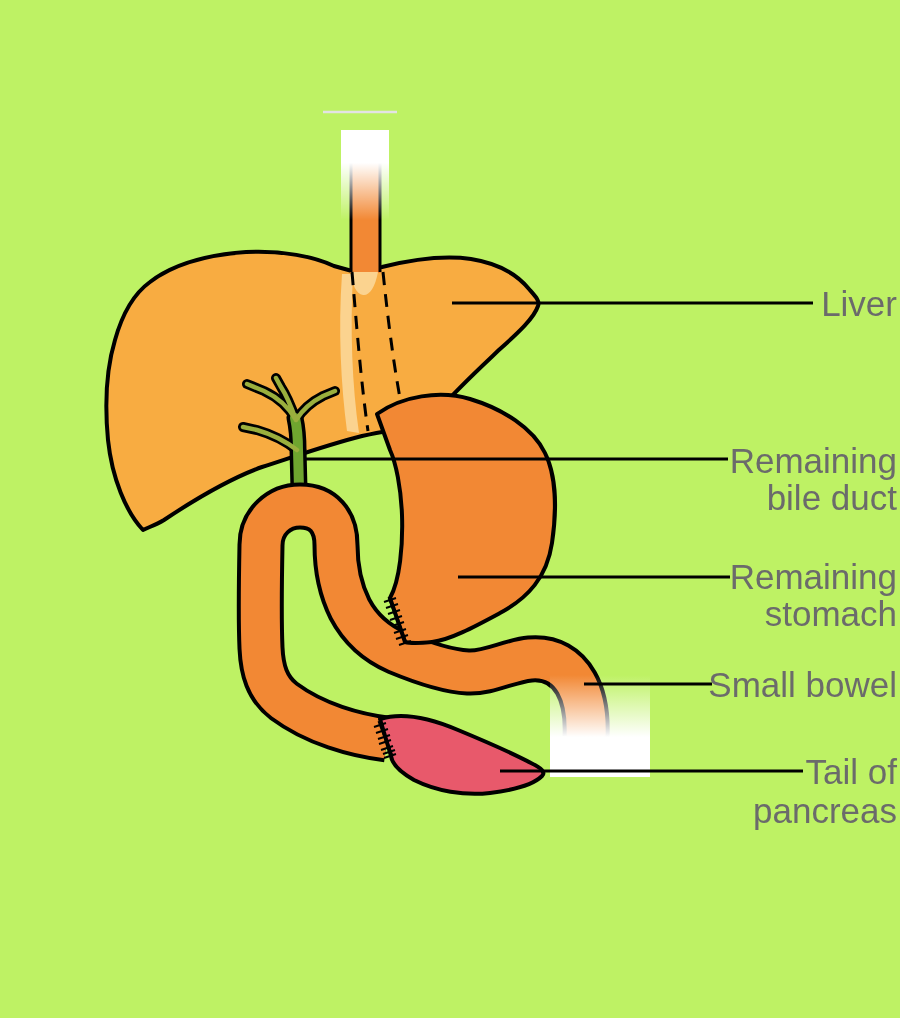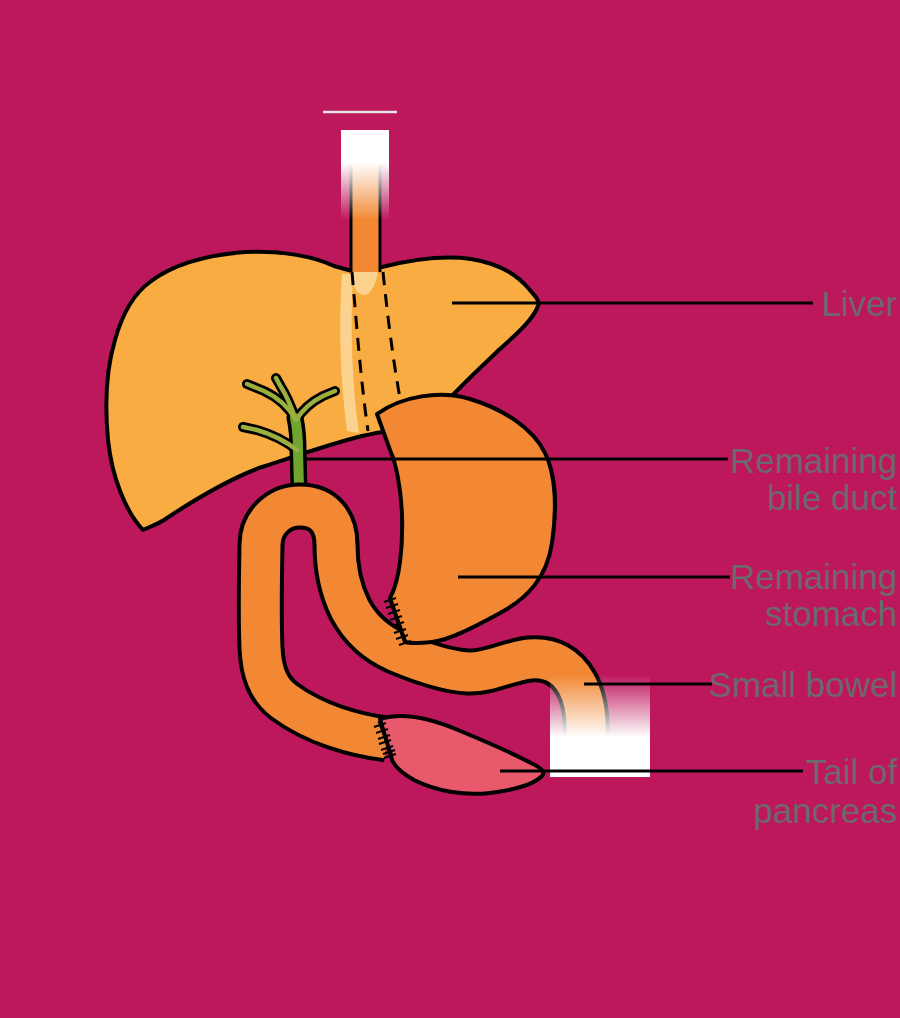--- a/index.html
+++ b/index.html
@@ -4,21 +4,21 @@
 <style>
   html, body {
     margin: 0;
     padding: 0;
     background: #FFFFFF;
   }
   .page {
     position: relative;
     width: 900px;
     height: 1018px;
-    background: #be185d;
+    background: #bef264;
     overflow: hidden;
   }
   svg { display: block; }
   .lbl {
     font-family: "Liberation Sans", sans-serif;
     font-size: 35px;
     fill: #6B6B6B;
   }
 </style>
 </head>

